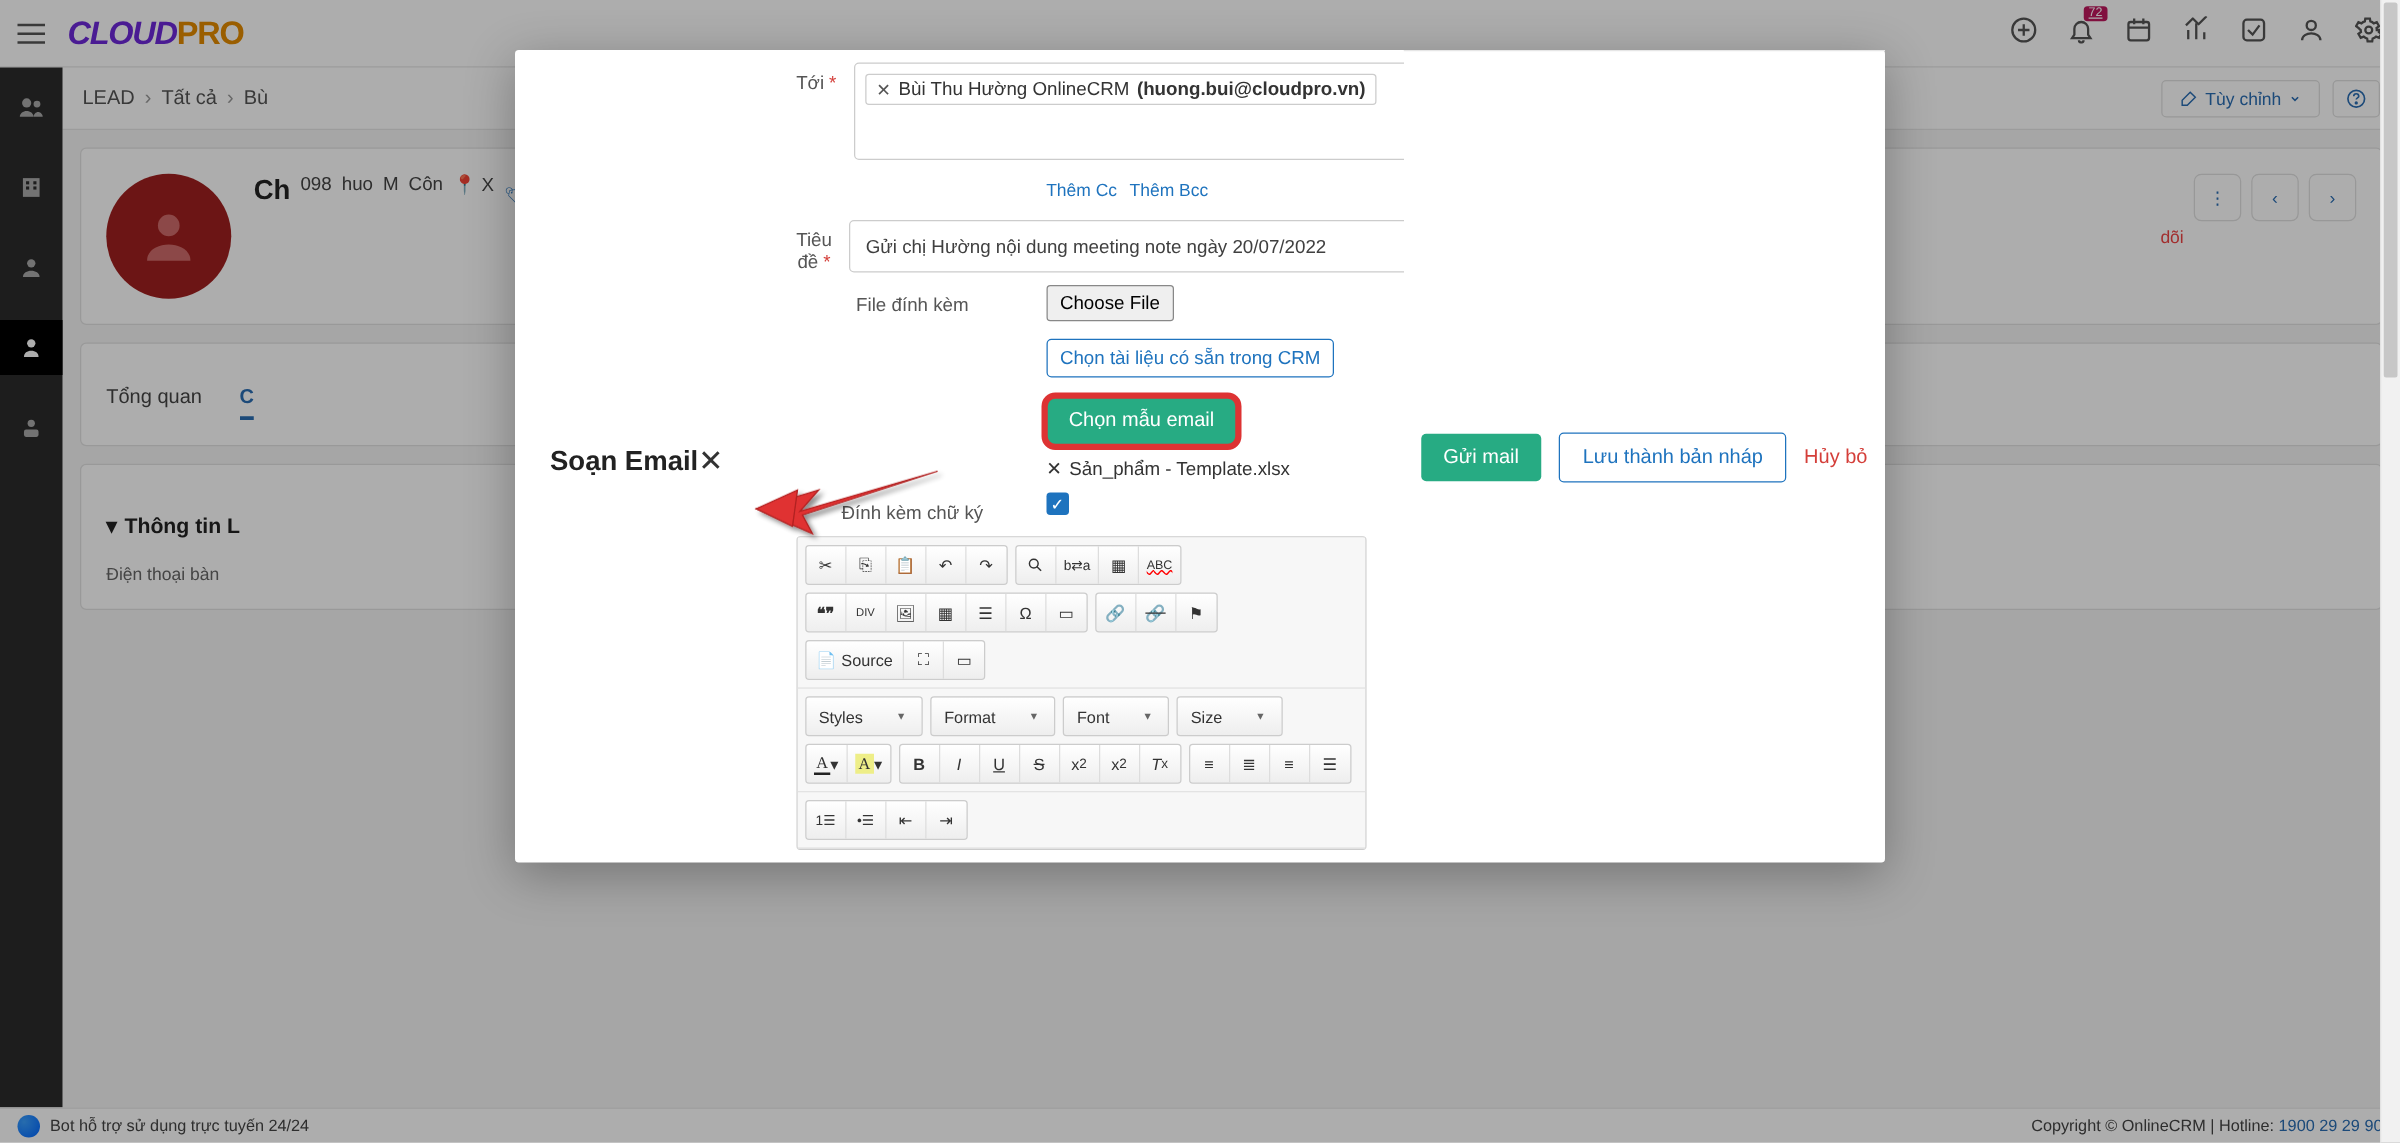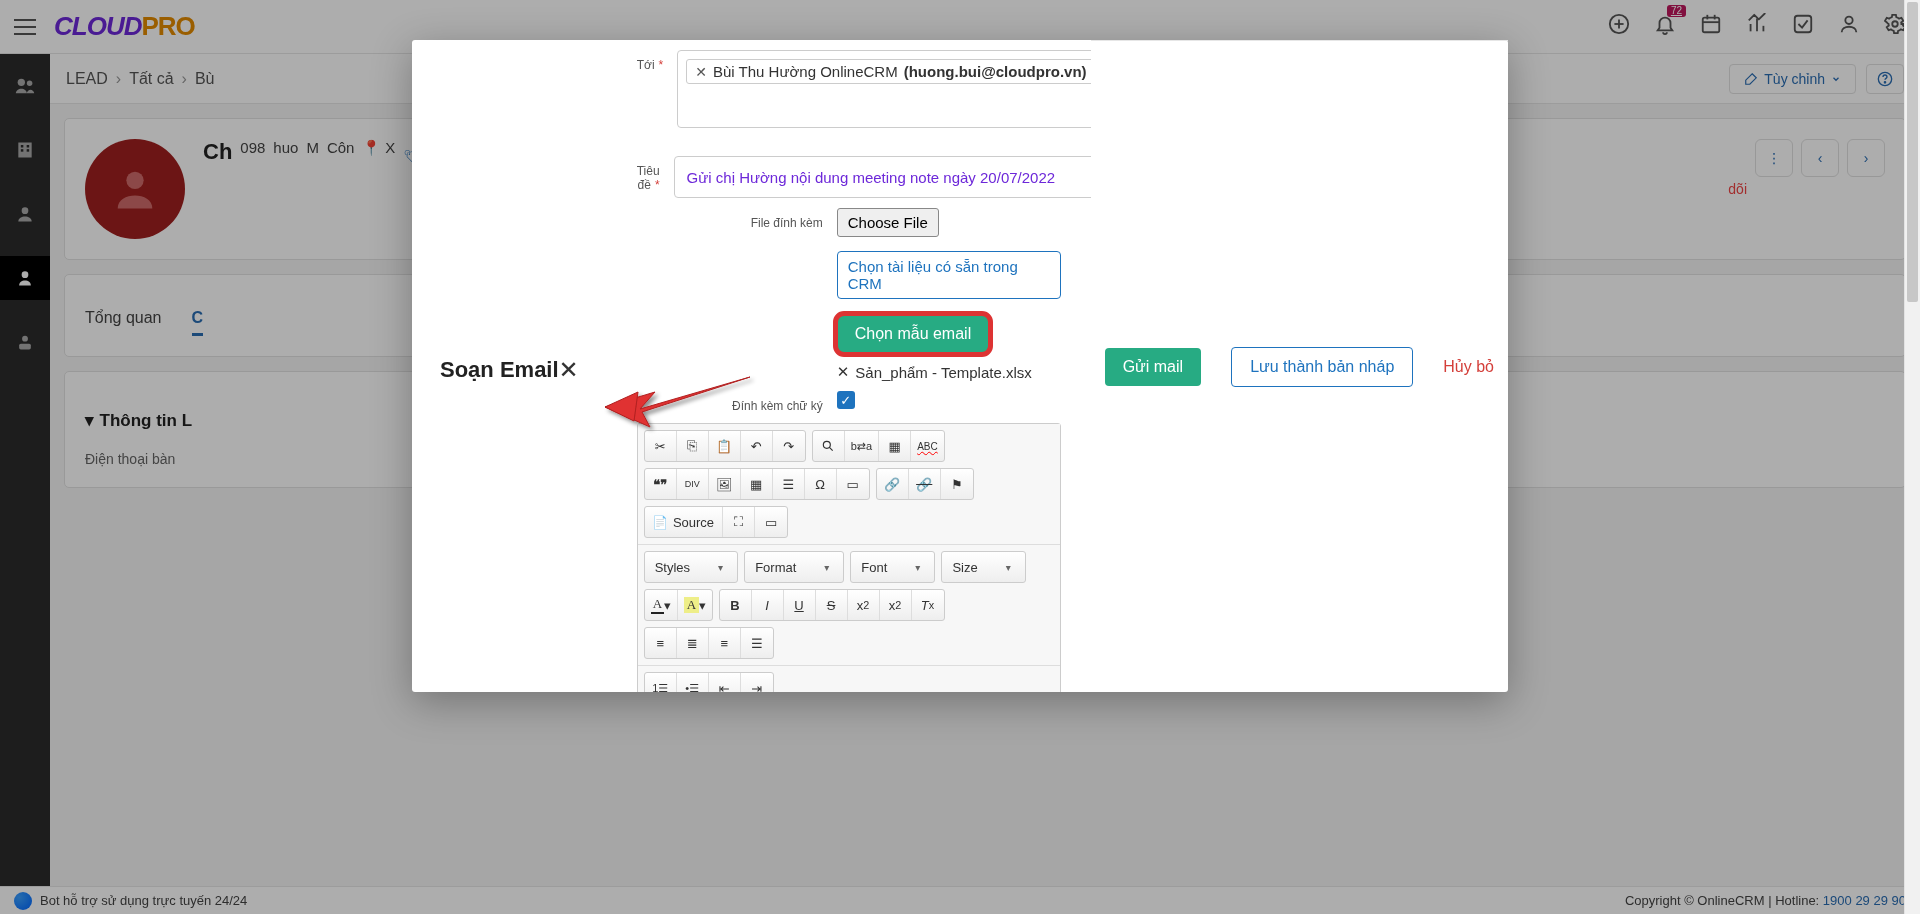--- a/index.html
+++ b/index.html
@@ -69,41 +69,41 @@
   .overlay { position: absolute; inset: 0; background: rgba(0,0,0,0.32); z-index: 5;
     display: flex; justify-content: center; align-items: flex-start; }
   .modal { width: 1096px; background: #fff; margin-top: 40px; border-radius: 3px;
     box-shadow: 0 10px 40px rgba(0,0,0,0.3); display: flex; flex-direction: row; max-height: 652px; }
   .modal-header { padding: 22px 28px 14px; display: flex; align-items: center; }
   .modal-header h2 { font-size: 22px; font-weight: 600; color: #222; }
   .close-x { margin-left: auto; font-size: 24px; color: #333; cursor: pointer; }
 
   .modal-body { padding: 10px 30px 10px; overflow-y: auto; flex: 1; }
   .frow { display: flex; margin-bottom: 10px; align-items: flex-start; }
-  .flbl { width: 200px; text-align: right; padding-right: 14px; padding-top: 8px; color: #555; font-size: 12px; }
+  .flbl { width: 200px; text-align: center; padding-right: 14px; padding-top: 8px; color: #555; font-size: 15px; }
   .req { color: #d43f3a; margin-left: 4px; }
   .fcontent { flex: 1; }
 
   .to-box { border: 1px solid #ccc; border-radius: 4px; padding: 8px; min-height: 78px; width: 490px; }
   .recip-chip { border: 1px solid #ccc; display: inline-flex; align-items: center; padding: 3px 8px;
     border-radius: 3px; background: #fff; font-size: 15px; gap: 6px; }
   .recip-chip .rx { cursor: pointer; color: #555; font-size: 14px; }
 
   .module-row { display: inline-flex; gap: 8px; margin-left: 12px; vertical-align: top; }
   .select-like { width: 230px; height: 36px; border: 1px solid #ccc; border-radius: 4px;
     display: flex; align-items: center; padding: 0 10px; color: #444; font-size: 15px; }
   .select-like .chev { margin-left: auto; color: #888; }
   .icon-box { width: 36px; height: 36px; border: 1px solid #ccc; border-radius: 4px;
     display: flex; align-items: center; justify-content: center; color: #555; cursor: pointer; }
   .icon-box.darker { background: #f0f0f0; }
 
   .link-inline { color: #1e73be; display: inline-block; margin-right: 6px; padding: 6px 0; cursor: pointer; }
 
   .text-input { width: 448px; height: 42px; border: 1px solid #ccc; border-radius: 4px; padding: 0 12px;
-    font-size: 15px; color: #6d28d9; }
+    font-size: 15px; color: #404040; }
   .file-btn { border: 1px solid #888; background: #efefef; padding: 5px 10px; font-size: 15px; border-radius: 3px; cursor: pointer; }
   .crm-doc-btn { border: 1px solid #1e73be; color: #1e73be; background: #fff; padding: 6px 10px; border-radius: 4px;
     font-size: 15px; cursor: pointer; display: inline-block; margin-top: 14px; }
 
   .green-btn { background: #27ab83; color: #fff; border: none; padding: 10px 18px; font-size: 16px;
     border-radius: 4px; cursor: pointer; }
   .green-btn.highlight { outline: 5px solid #d33; outline-offset: -1px; border-radius: 7px; }
 
   .attached-file { margin-top: 10px; color: #333; font-size: 15px; display: flex; align-items: center; gap: 6px; }
   .attached-file .fx { cursor: pointer; }
@@ -118,21 +118,21 @@
   .tbtn { min-width: 32px; height: 30px; border-right: 1px solid #ddd; display: flex; align-items: center;
     justify-content: center; font-size: 13px; color: #333; cursor: pointer; padding: 0 6px; }
   .tbtn:last-child { border-right: none; }
   .tbtn.sel { padding: 0 14px 0 10px; }
   .tbtn.sel .chev { margin-left: 28px; font-size: 10px; color: #666; }
   .tbtn.src { padding: 0 8px; gap: 4px; }
   .axtxt { font-family: serif; position: relative; }
   .uA { border-bottom: 2px solid #222; padding: 0 2px; }
   .uAr { background: #ee8; padding: 0 3px; }
 
-  .modal-footer { border-top: 1px solid #e6e6e6; padding: 14px; display: flex; justify-content: center; gap: 30px; align-items: center; }
+  .modal-footer { border-top: 1px solid #e6e6e6; padding: 14px; display: flex; justify-content: center; gap: 14px; align-items: center; }
   .outline-blue { border: 1px solid #1e73be; color: #1e73be; background: #fff; padding: 10px 18px; border-radius: 4px; font-size: 16px; cursor: pointer; }
   .link-red { color: #d43f3a; font-size: 16px; cursor: pointer; }
 
   
   .arrow-anno { position: absolute; z-index: 9; pointer-events: none; }
 
   
   .foot { position: absolute; left: 0; right: 0; bottom: 0; height: 28px; background: #fff;
     border-top: 1px solid #e6e6e6; display: flex; align-items: center; padding: 0 14px; font-size: 13px; color: #444; z-index: 3; }
   .foot .mg { width: 18px; height: 18px; border-radius: 50%; background: radial-gradient(circle at 30% 30%, #3aa0ff, #0066ff); margin-right: 8px; }
@@ -354,20 +354,24 @@
                   <circle cx="10" cy="10" r="7"></circle>
                   <line x1="21" y1="21" x2="15" y2="15"></line>
                 </svg>
             </div>
           </div>
         </div>
       </div>
 
       <div class="frow">
         <div class="flbl"></div>
+        <div class="fcontent">
+          <span class="link-inline">Thêm Cc</span>
+          <span class="link-inline">Thêm Bcc</span>
+        </div>
       </div>
 
       <div class="frow">
         <div class="flbl"><span>Tiêu đề</span><span class="req">*</span></div>
         <div class="fcontent">
           <input class="text-input" value="Gửi chị Hường nội dung meeting note ngày 20/07/2022" style="">
         </div>
       </div>
 
       <div class="frow">

